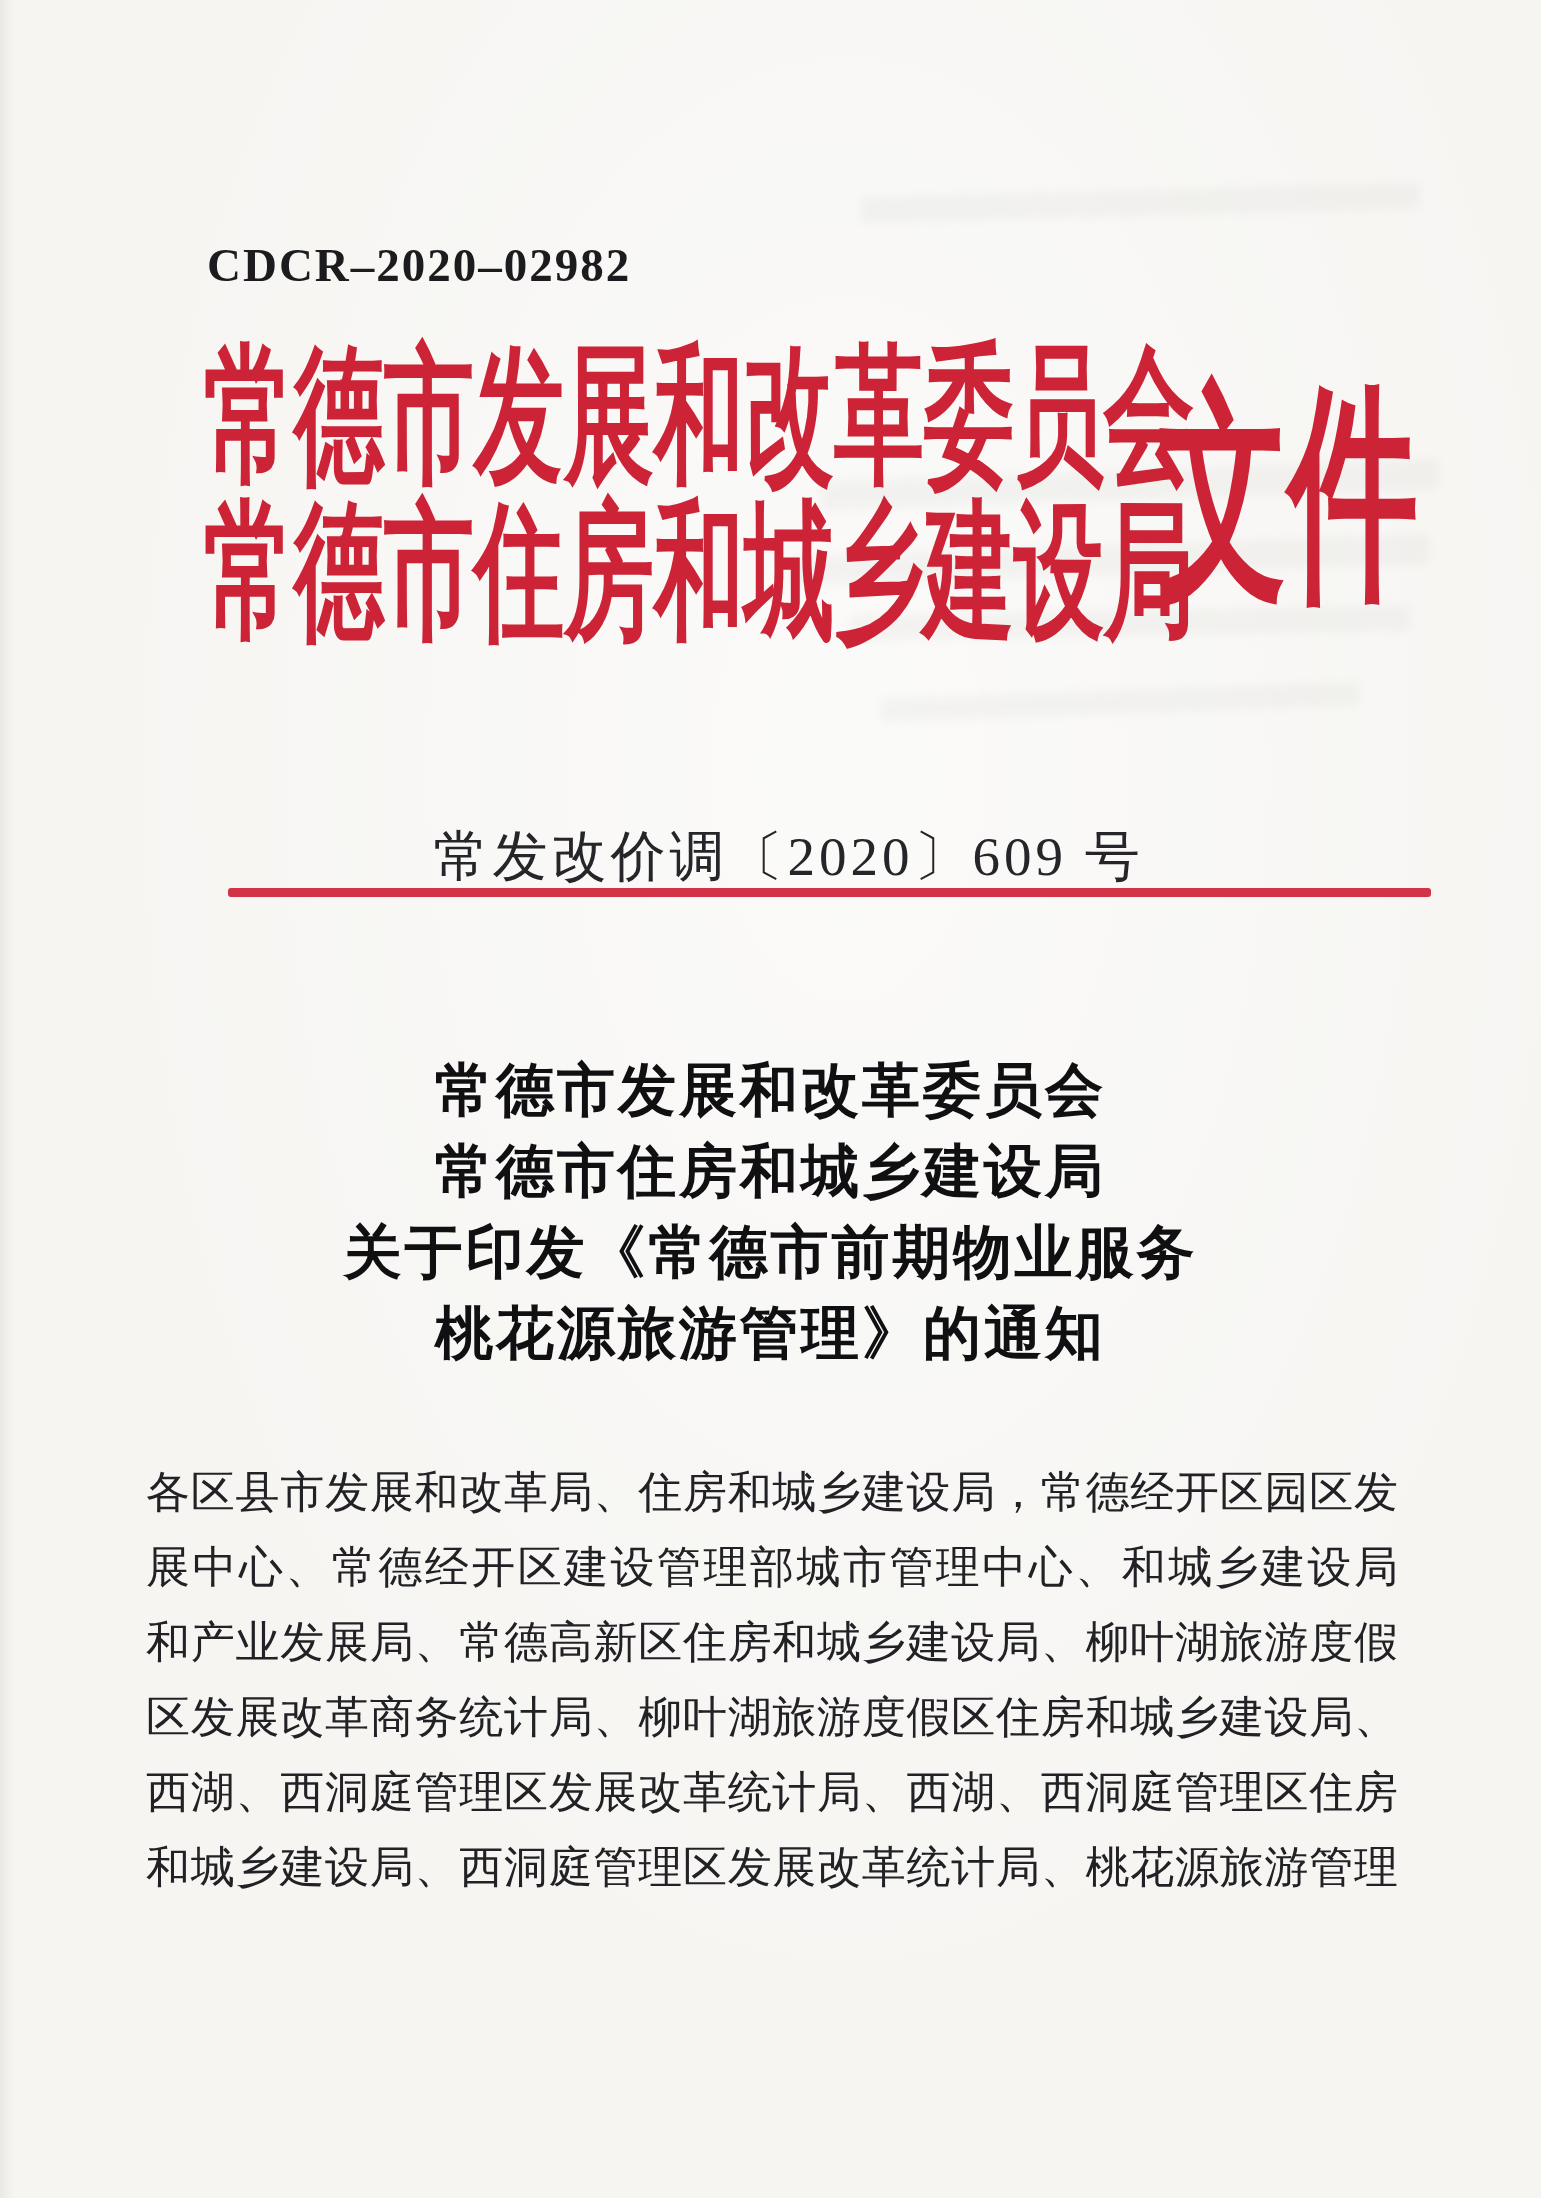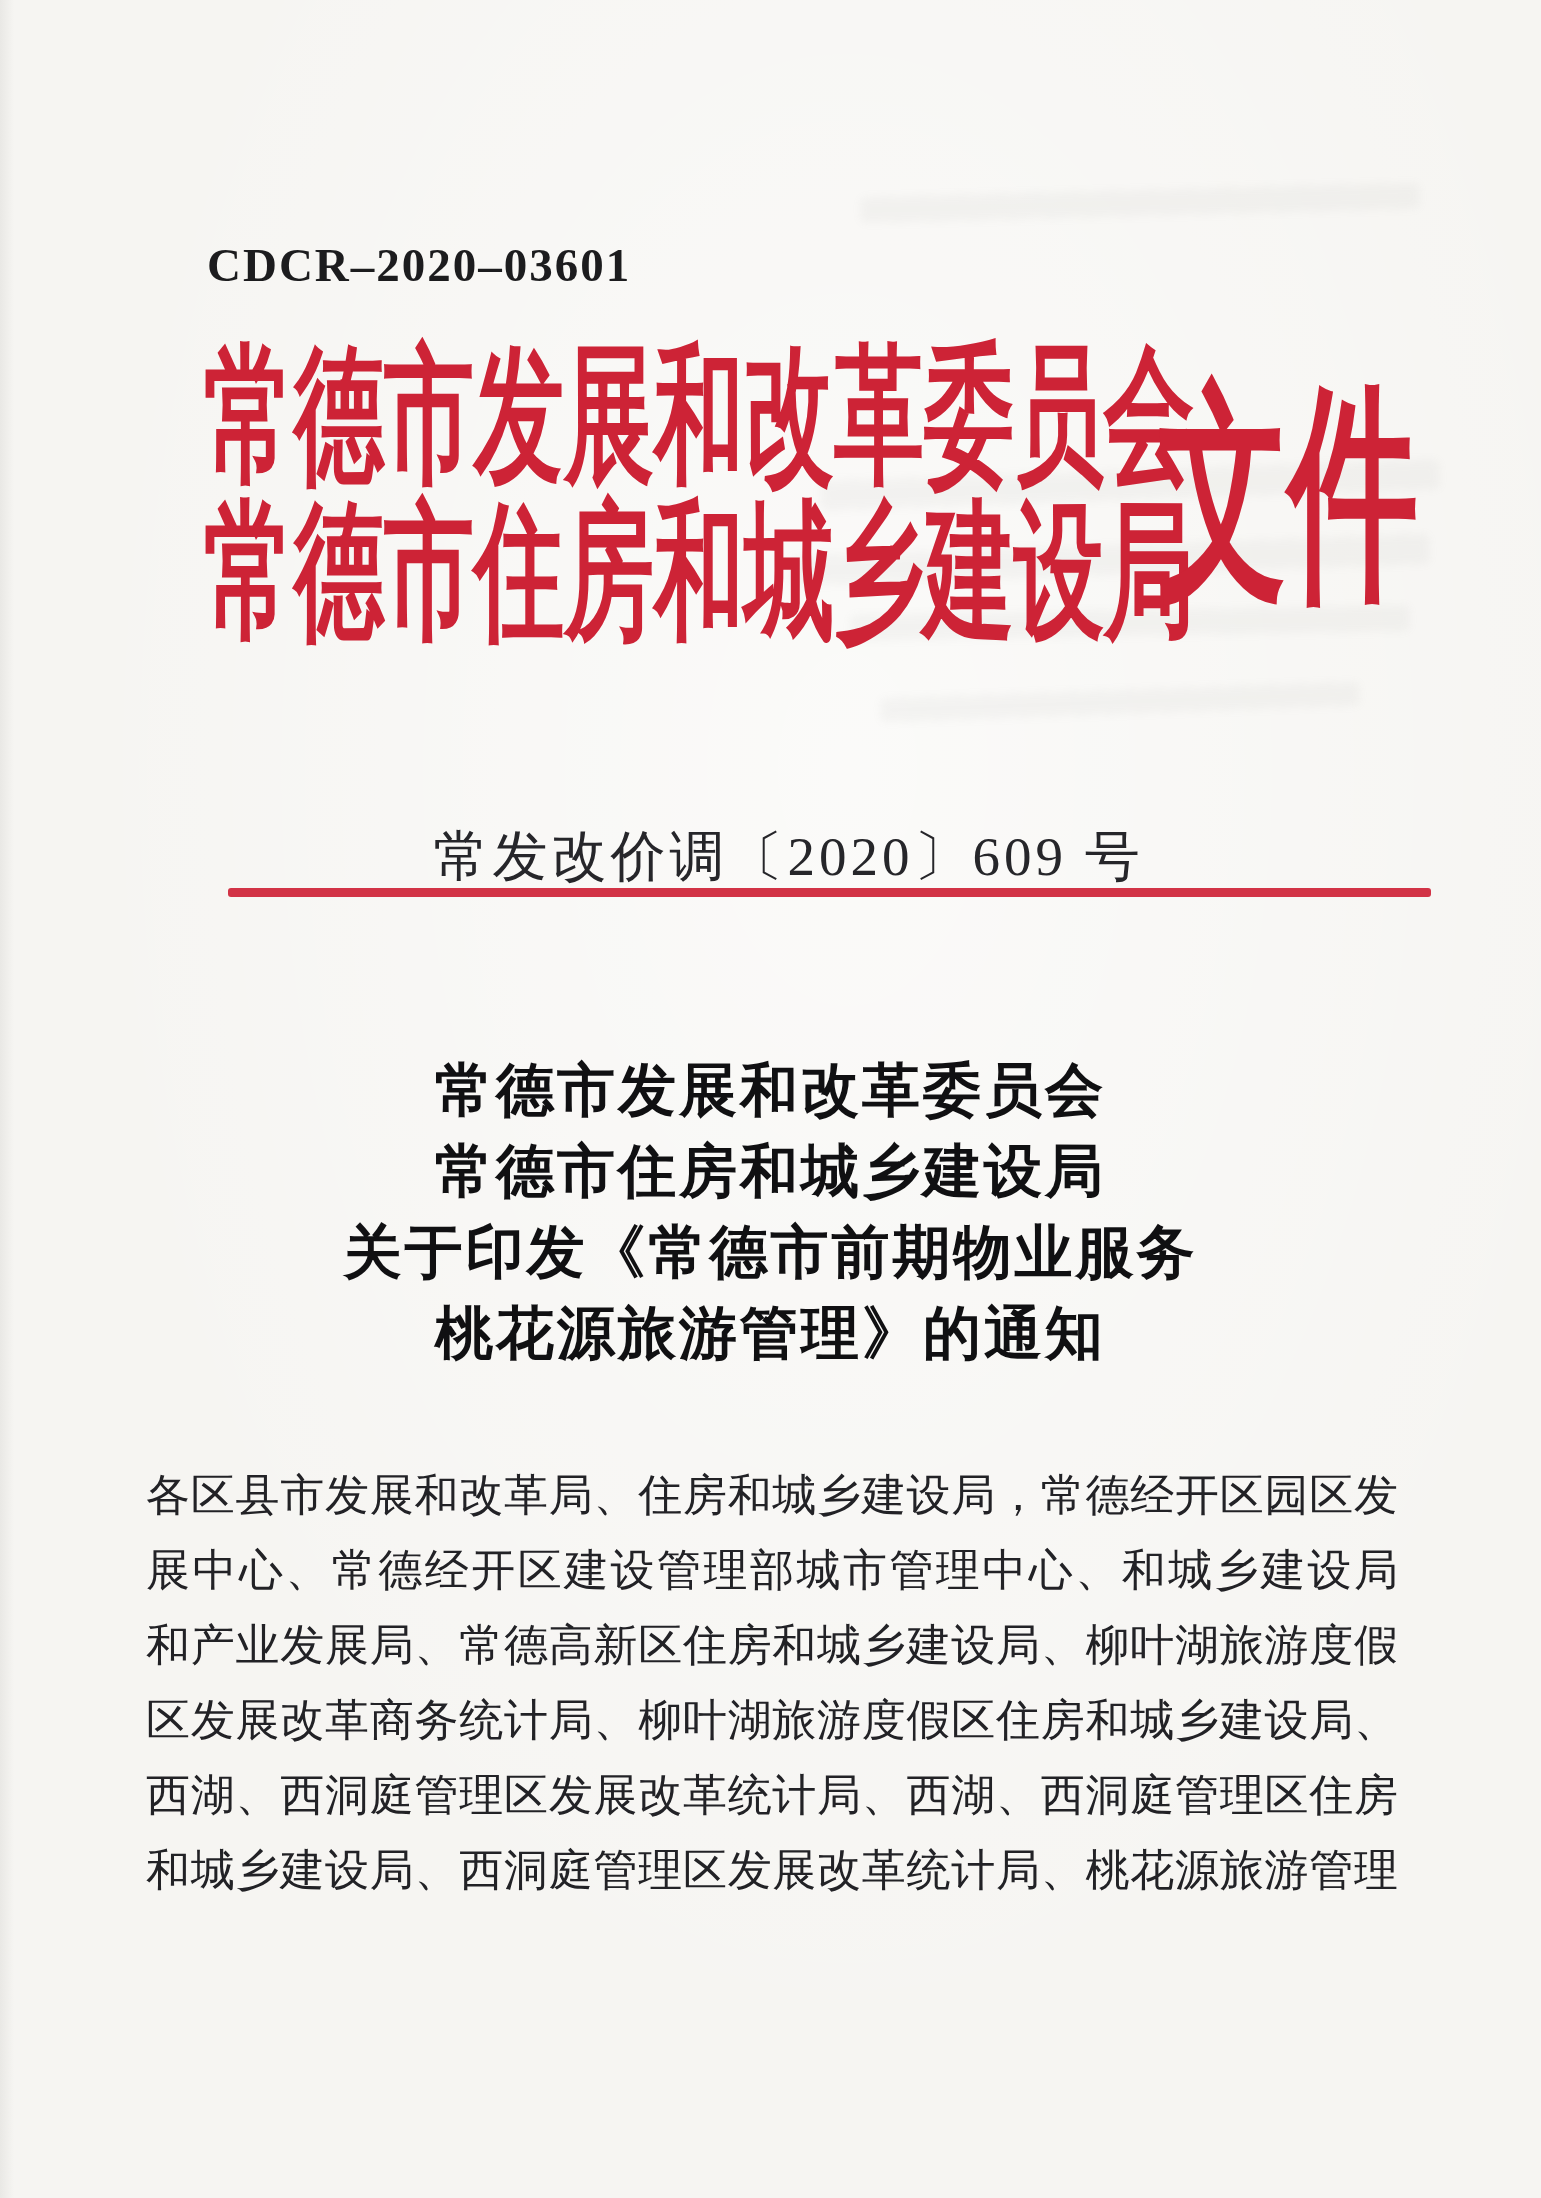--- a/index.html
+++ b/index.html
@@ -57,34 +57,35 @@
   }
   .body-block{
     position:absolute;left:146px;top:1458px;width:1252px;
     font-size:44px;color:#222226;
   }
   .body-line{
     height:75px;line-height:75px;
     text-align:justify;text-align-last:justify;
     text-justify:inter-character;
     white-space:nowrap;
+    font-family:Liberation Mono, monospace;
   }
 </style>
 </head>
 <body>
 
 <div id="page">
 
   <div class="ghost g1"></div>
   <div class="ghost g2"></div>
   <div class="ghost g3"></div>
   <div class="ghost g4"></div>
   <div class="ghost g5"></div>
 
-  <div class="doc-code">CDCR–2020–03601</div>
+  <div class="doc-code">CDCR–2020–02982</div>
 
   <div class="red-head">
     <div class="agency red-text" style="color: rgb(205, 35, 54);">常德市发展和改革委员会</div>
     <div class="agency red-text" style="color: rgb(205, 35, 54);">常德市住房和城乡建设局</div>
   </div>
 
   <div class="wenjian red-text" style="color: rgb(205, 35, 54);">文件</div>
 
   <div class="doc-number">常发改价调〔2020〕609 号</div>
 

